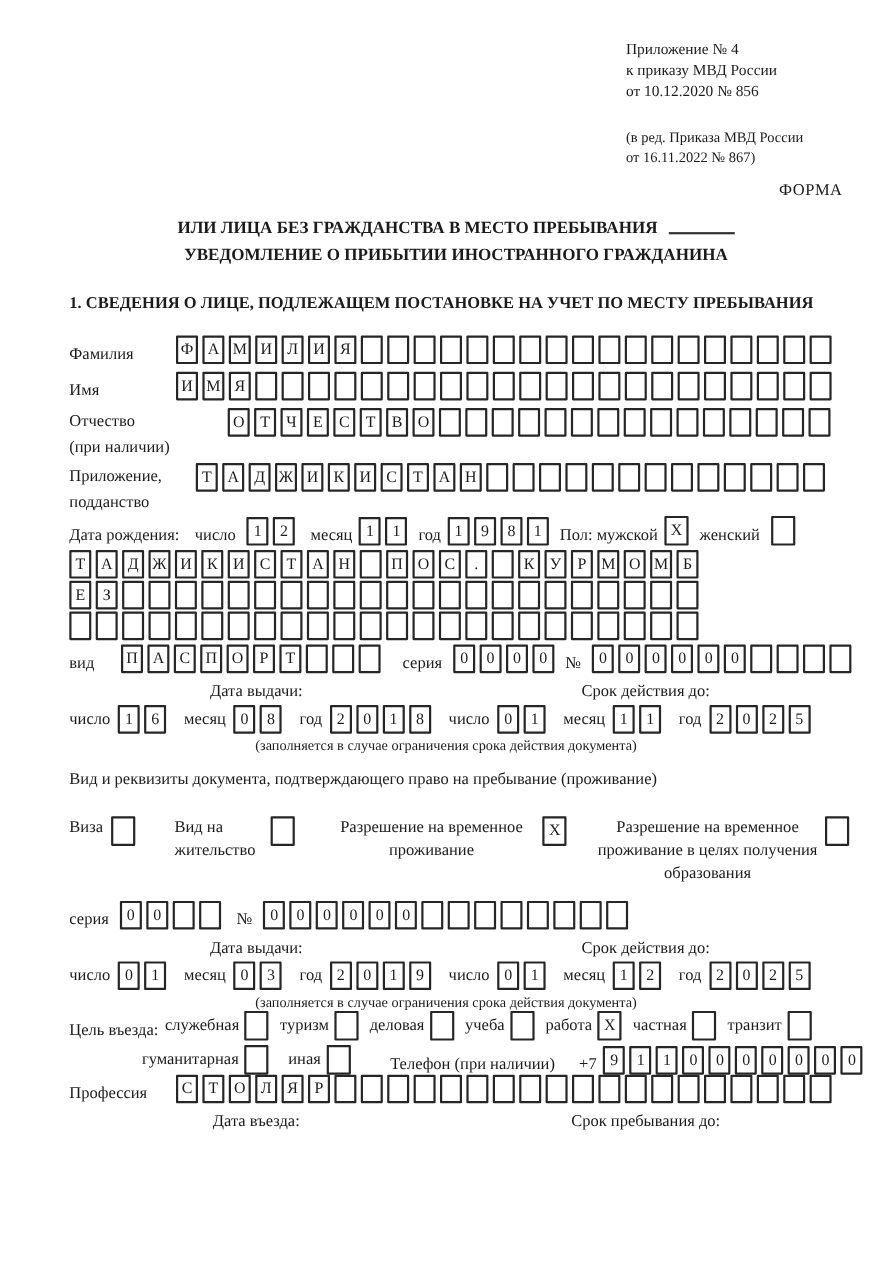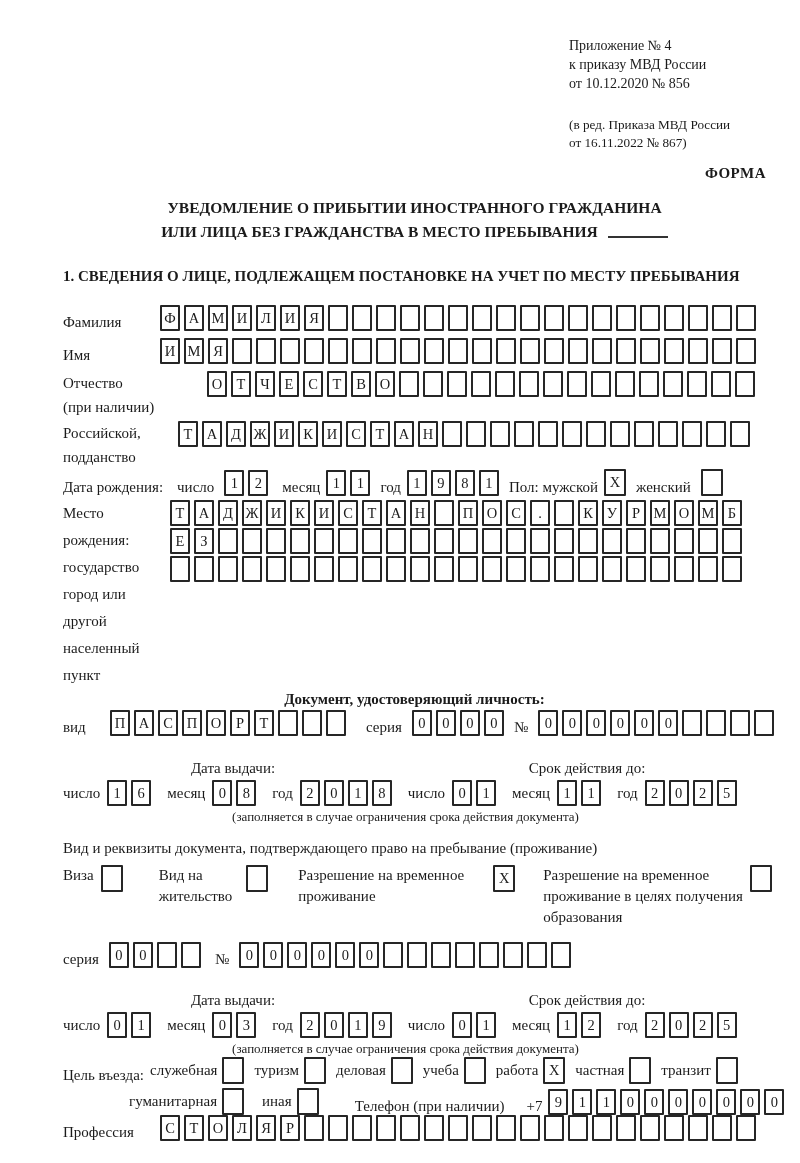--- a/index.html
+++ b/index.html
@@ -2,21 +2,21 @@
 <html><head>
 <meta charset="utf-8">
 <style>
   *{box-sizing:border-box;margin:0;padding:0}
   html,body{width:800px;background:#fff}
   body{height:1163px;overflow:hidden;font-family:"Liberation Serif","DejaVu Serif",serif;color:#1b1b1b;font-size:15px;position:relative}
   .page{padding:36px 34px 0 63px}
 
   .hdr{width:185px;margin-left:auto;margin-right:12px;font-size:14px;line-height:19px;white-space:nowrap}
   .hdr .sub{font-size:13.2px;margin-top:23px;line-height:18px}
-  .forma{text-align:right;font-weight:bold;font-size:15px;margin-top:13px;letter-spacing:.5px}
+  .forma{text-align:right;font-weight:normal;font-size:15px;margin-top:13px;letter-spacing:.5px}
 
   .title{text-align:center;font-weight:bold;font-size:15.5px;line-height:24px;margin-top:14px}
   .title .uline{display:inline-block;width:60px;border-bottom:2px solid #333;margin-left:10px;transform:translateY(1px)}
 
   .sec-head{font-weight:bold;font-size:15px;margin-top:24px;white-space:nowrap}
 
   .cell{display:inline-flex;flex:none;width:20px;height:26px;border:2px solid #262626;margin-right:4px;align-items:center;justify-content:center;font-size:14.5px;border-radius:1px;background:#fff}
   .chk{width:22px;height:27px}
   .boxes{display:flex;flex-wrap:nowrap}
   .frow{display:flex;align-items:flex-end;margin-top:7px}
@@ -27,37 +27,37 @@
   .w-surname{width:97px}
   .w-patro{width:144px}
   .w-citiz{width:115px}
   .w-place{width:107px}
 
   .mt2{margin-top:2px}.mt4{margin-top:4px}.mt10{margin-top:0}.mt14{margin-top:14px}
   .gap6{margin-right:6px}.gap10{margin-right:10px}.gap14{margin-right:14px}
 
   .brow{display:flex;margin-bottom:2px}
 
-  .datesec{margin-top:24px}
+  .datesec{margin-top:9px}
   .dheads{display:flex;font-size:15px}
   .dheads .h1{width:340px;text-align:center}
   .dheads .h2{width:330px;margin-left:auto;margin-right:14px;text-align:center}
   .drow{display:flex;align-items:center;margin-top:3px}
   .dgrp{display:flex;align-items:center}
   .dgrp .lbl{margin-right:7px}
   .dgrp .boxes{margin-right:12px}
   .dright{margin-left:auto;margin-right:14px}
   .note{text-align:center;font-size:13px;margin-top:3px;margin-right:18px}
 
   .para{margin-top:10px;line-height:26px;font-size:15px}
 
-  .opts{display:flex;align-items:flex-start;margin-top:4px}
+  .opts{display:flex;align-items:flex-start;margin-top:20px}
   .opt{display:flex;align-items:flex-start}
   .opt .ol{margin-right:7px;line-height:21px}
-  .ol-c{}
+  .ol-c{text-align:center}
   .w-rvp{width:188px}
   .w-rvpo{width:200px}
 
   .purpose .opt{align-items:center;margin-right:6px}
   .purpose .ol{margin-right:5px}
 </style>
 </head>
 <body>
 
 <div class="page">
@@ -68,22 +68,22 @@
     <div>от 10.12.2020 № 856</div>
     <div class="sub">
       <div>(в ред. Приказа МВД России</div>
       <div>от 16.11.2022 № 867)</div>
     </div>
   </div>
 
   <div class="forma">ФОРМА</div>
 
   <div class="title">
+    <div><span>ИЛИ ЛИЦА БЕЗ ГРАЖДАНСТВА В МЕСТО ПРЕБЫВАНИЯ</span><span class="uline"></span></div>
     <div>УВЕДОМЛЕНИЕ О ПРИБЫТИИ ИНОСТРАННОГО ГРАЖДАНИНА</div>
-    <div><span>ИЛИ ЛИЦА БЕЗ ГРАЖДАНСТВА В МЕСТО ПРЕБЫВАНИЯ</span><span class="uline"></span></div>
   </div>
 
   <div class="sec-head">1. СВЕДЕНИЯ О ЛИЦЕ, ПОДЛЕЖАЩЕМ ПОСТАНОВКЕ НА УЧЕТ ПО МЕСТУ ПРЕБЫВАНИЯ</div>
 
   <div class="frow" style="margin-top:20px">
     <span class="lbl w-surname">Фамилия</span>
     <span class="boxes">
         <span class="cell">Ф</span>
         <span class="cell">А</span>
         <span class="cell">М</span>
@@ -170,21 +170,21 @@
         <span class="cell"></span>
         <span class="cell"></span>
         <span class="cell"></span>
         <span class="cell"></span>
         <span class="cell"></span>
       </span>
   </div>
 
   <div class="frow frow-top mt2">
     <span class="lblcol w-citiz">
-      <div>Российской,</div>
+      <div>Приложение,</div>
       <div>подданство</div>
     </span>
     <span class="boxes">
         <span class="cell">Т</span>
         <span class="cell">А</span>
         <span class="cell">Д</span>
         <span class="cell">Ж</span>
         <span class="cell">И</span>
         <span class="cell">К</span>
         <span class="cell">И</span>
@@ -227,26 +227,20 @@
         <span class="cell">8</span>
         <span class="cell">1</span>
       </span>
     <span class="lbl gap6">Пол: мужской</span>
     <span class="cell chk gap10">X</span>
     <span class="lbl gap10">женский</span>
     <span class="cell chk"></span>
   </div>
 
   <div class="frow frow-top mt4">
-    <span class="lblcol w-place" style="line-height:27px">
-      <div>Место рождения:</div>
-      <div>государство</div>
-      <div>город или другой</div>
-      <div>населенный пункт</div>
-    </span>
     <span>
       <div class="brow">
           <span class="cell">Т</span>
           <span class="cell">А</span>
           <span class="cell">Д</span>
           <span class="cell">Ж</span>
           <span class="cell">И</span>
           <span class="cell">К</span>
           <span class="cell">И</span>
           <span class="cell">С</span>
@@ -315,21 +309,20 @@
           <span class="cell"></span>
           <span class="cell"></span>
           <span class="cell"></span>
           <span class="cell"></span>
           <span class="cell"></span>
           <span class="cell"></span>
         </div>
     </span>
   </div>
 
-  <div style="text-align:center;font-weight:bold;margin-top:2px">Документ, удостоверяющий личность:</div>
 
   <div class="frow mt2">
     <span class="lbl" style="width:47px">вид</span>
     <span class="boxes" style="margin-right:16px">
         <span class="cell">П</span>
         <span class="cell">А</span>
         <span class="cell">С</span>
         <span class="cell">П</span>
         <span class="cell">О</span>
         <span class="cell">Р</span>

